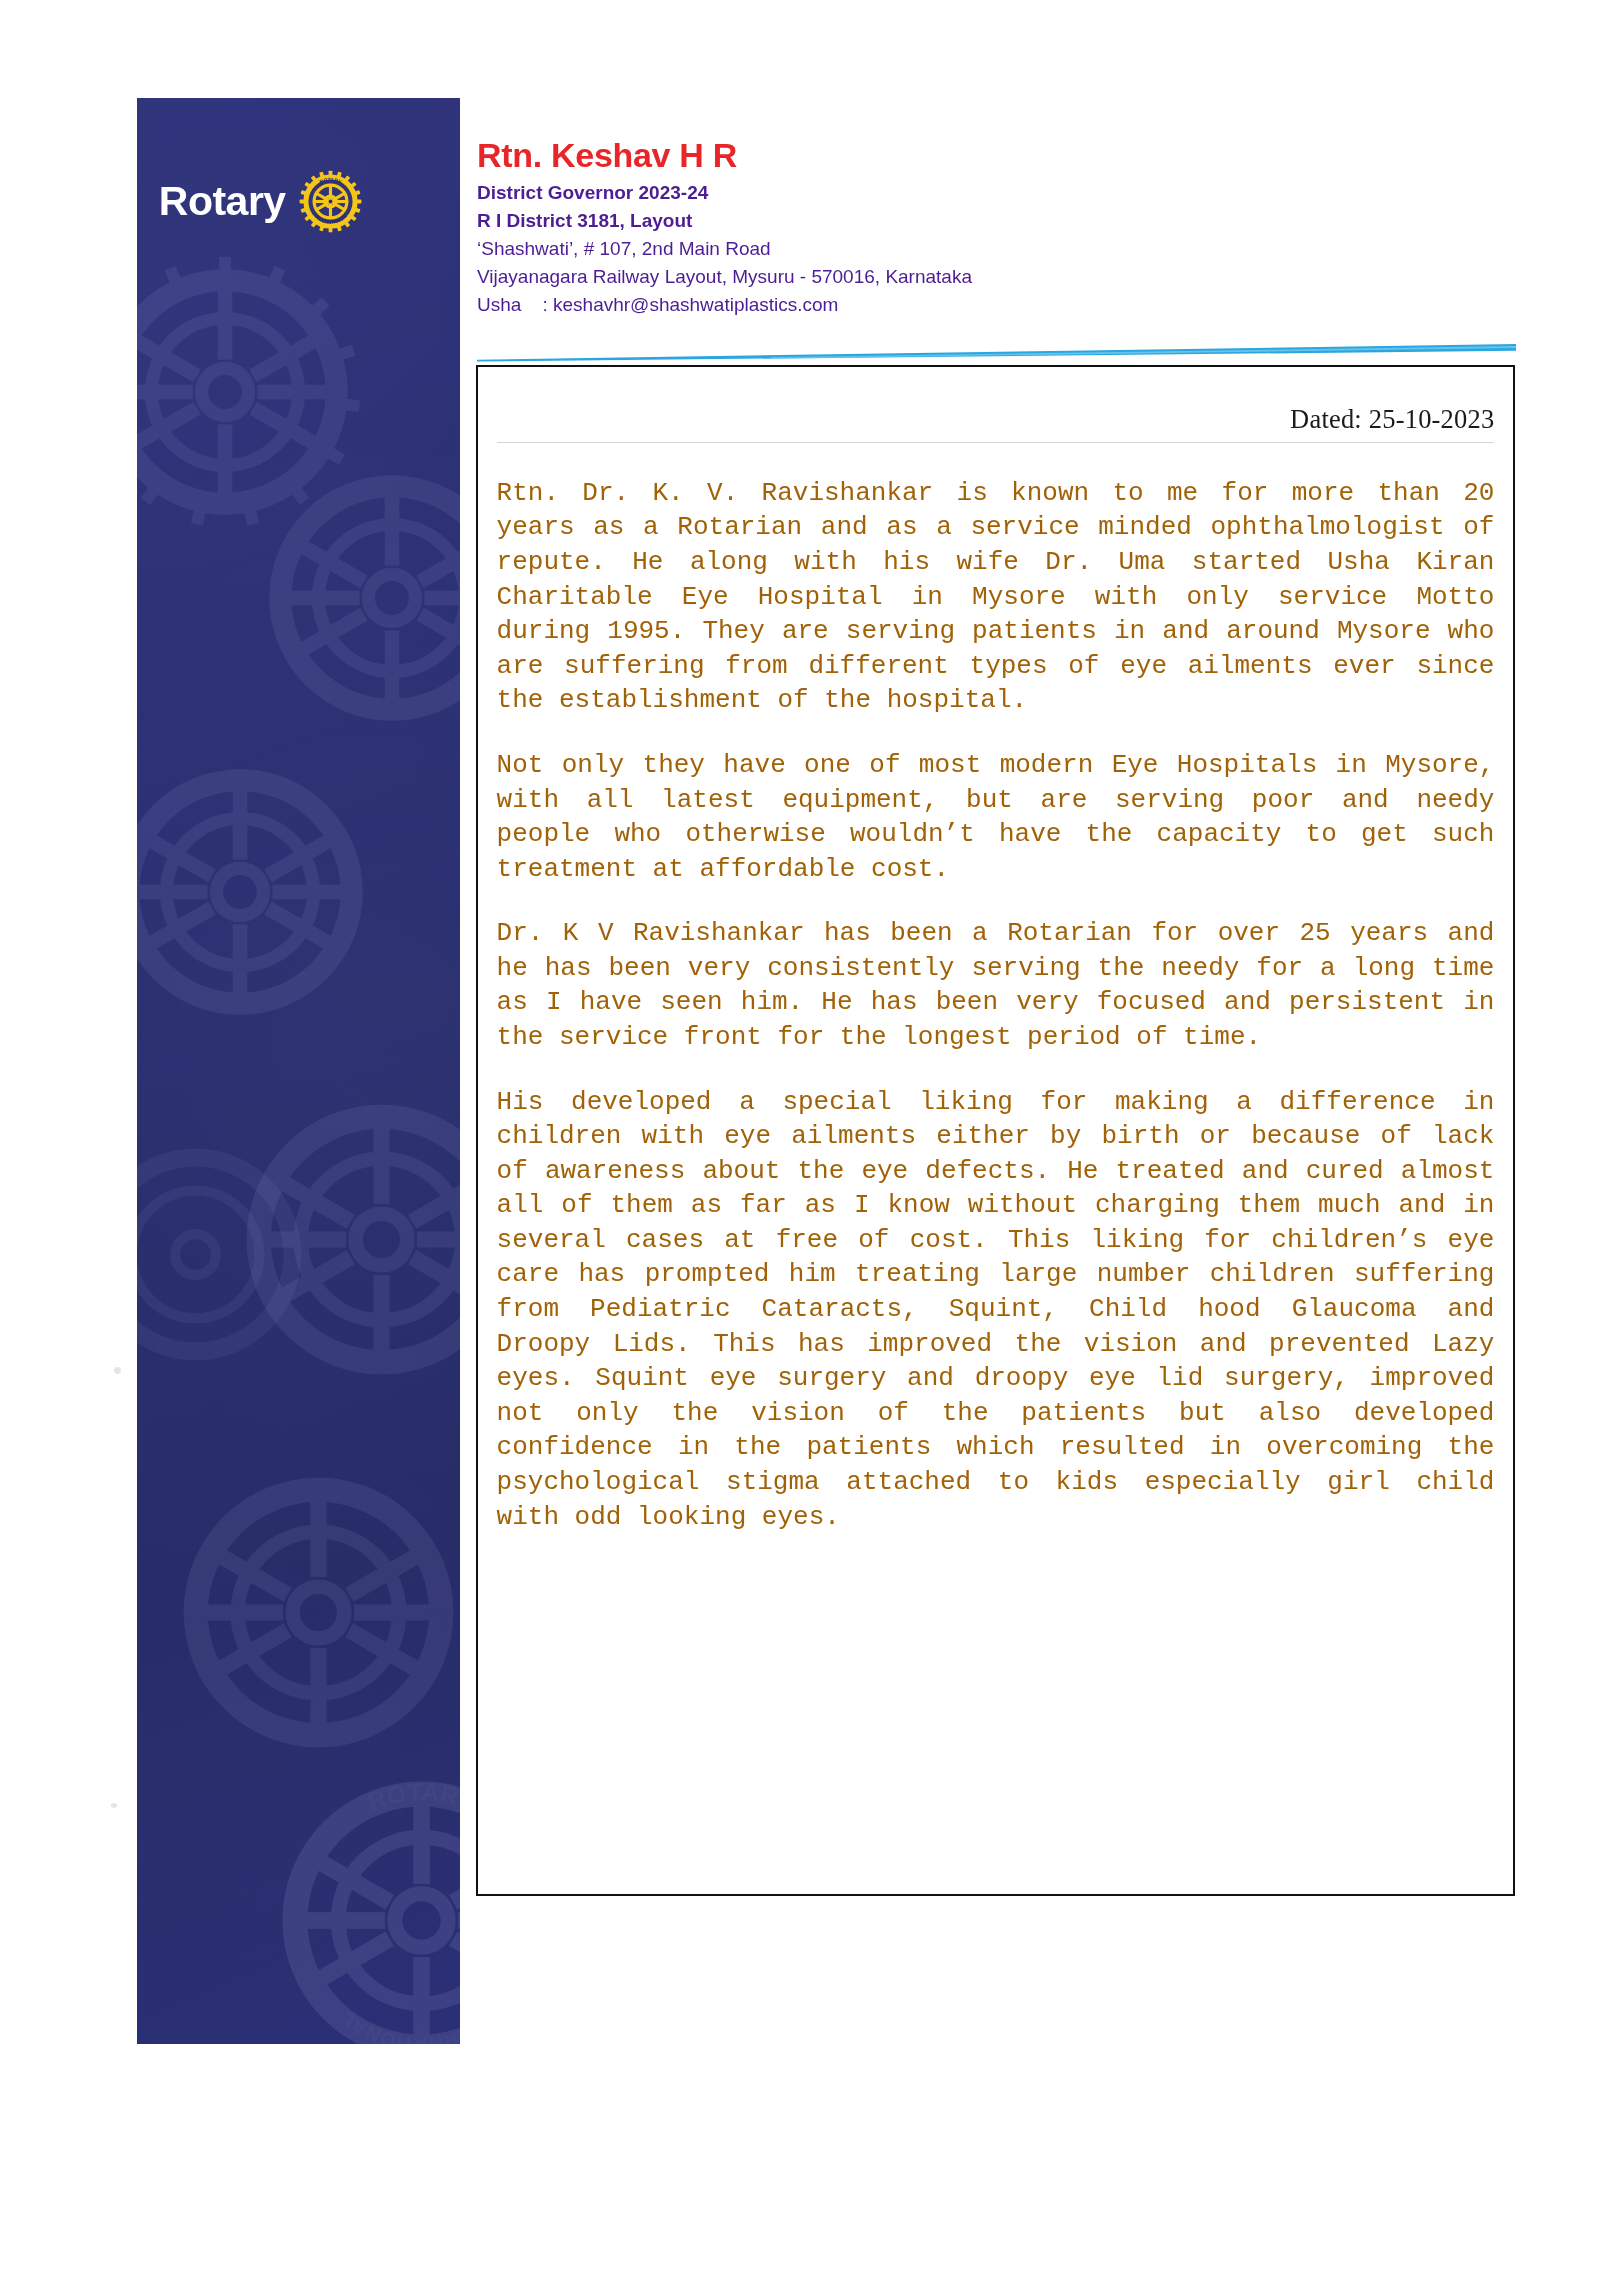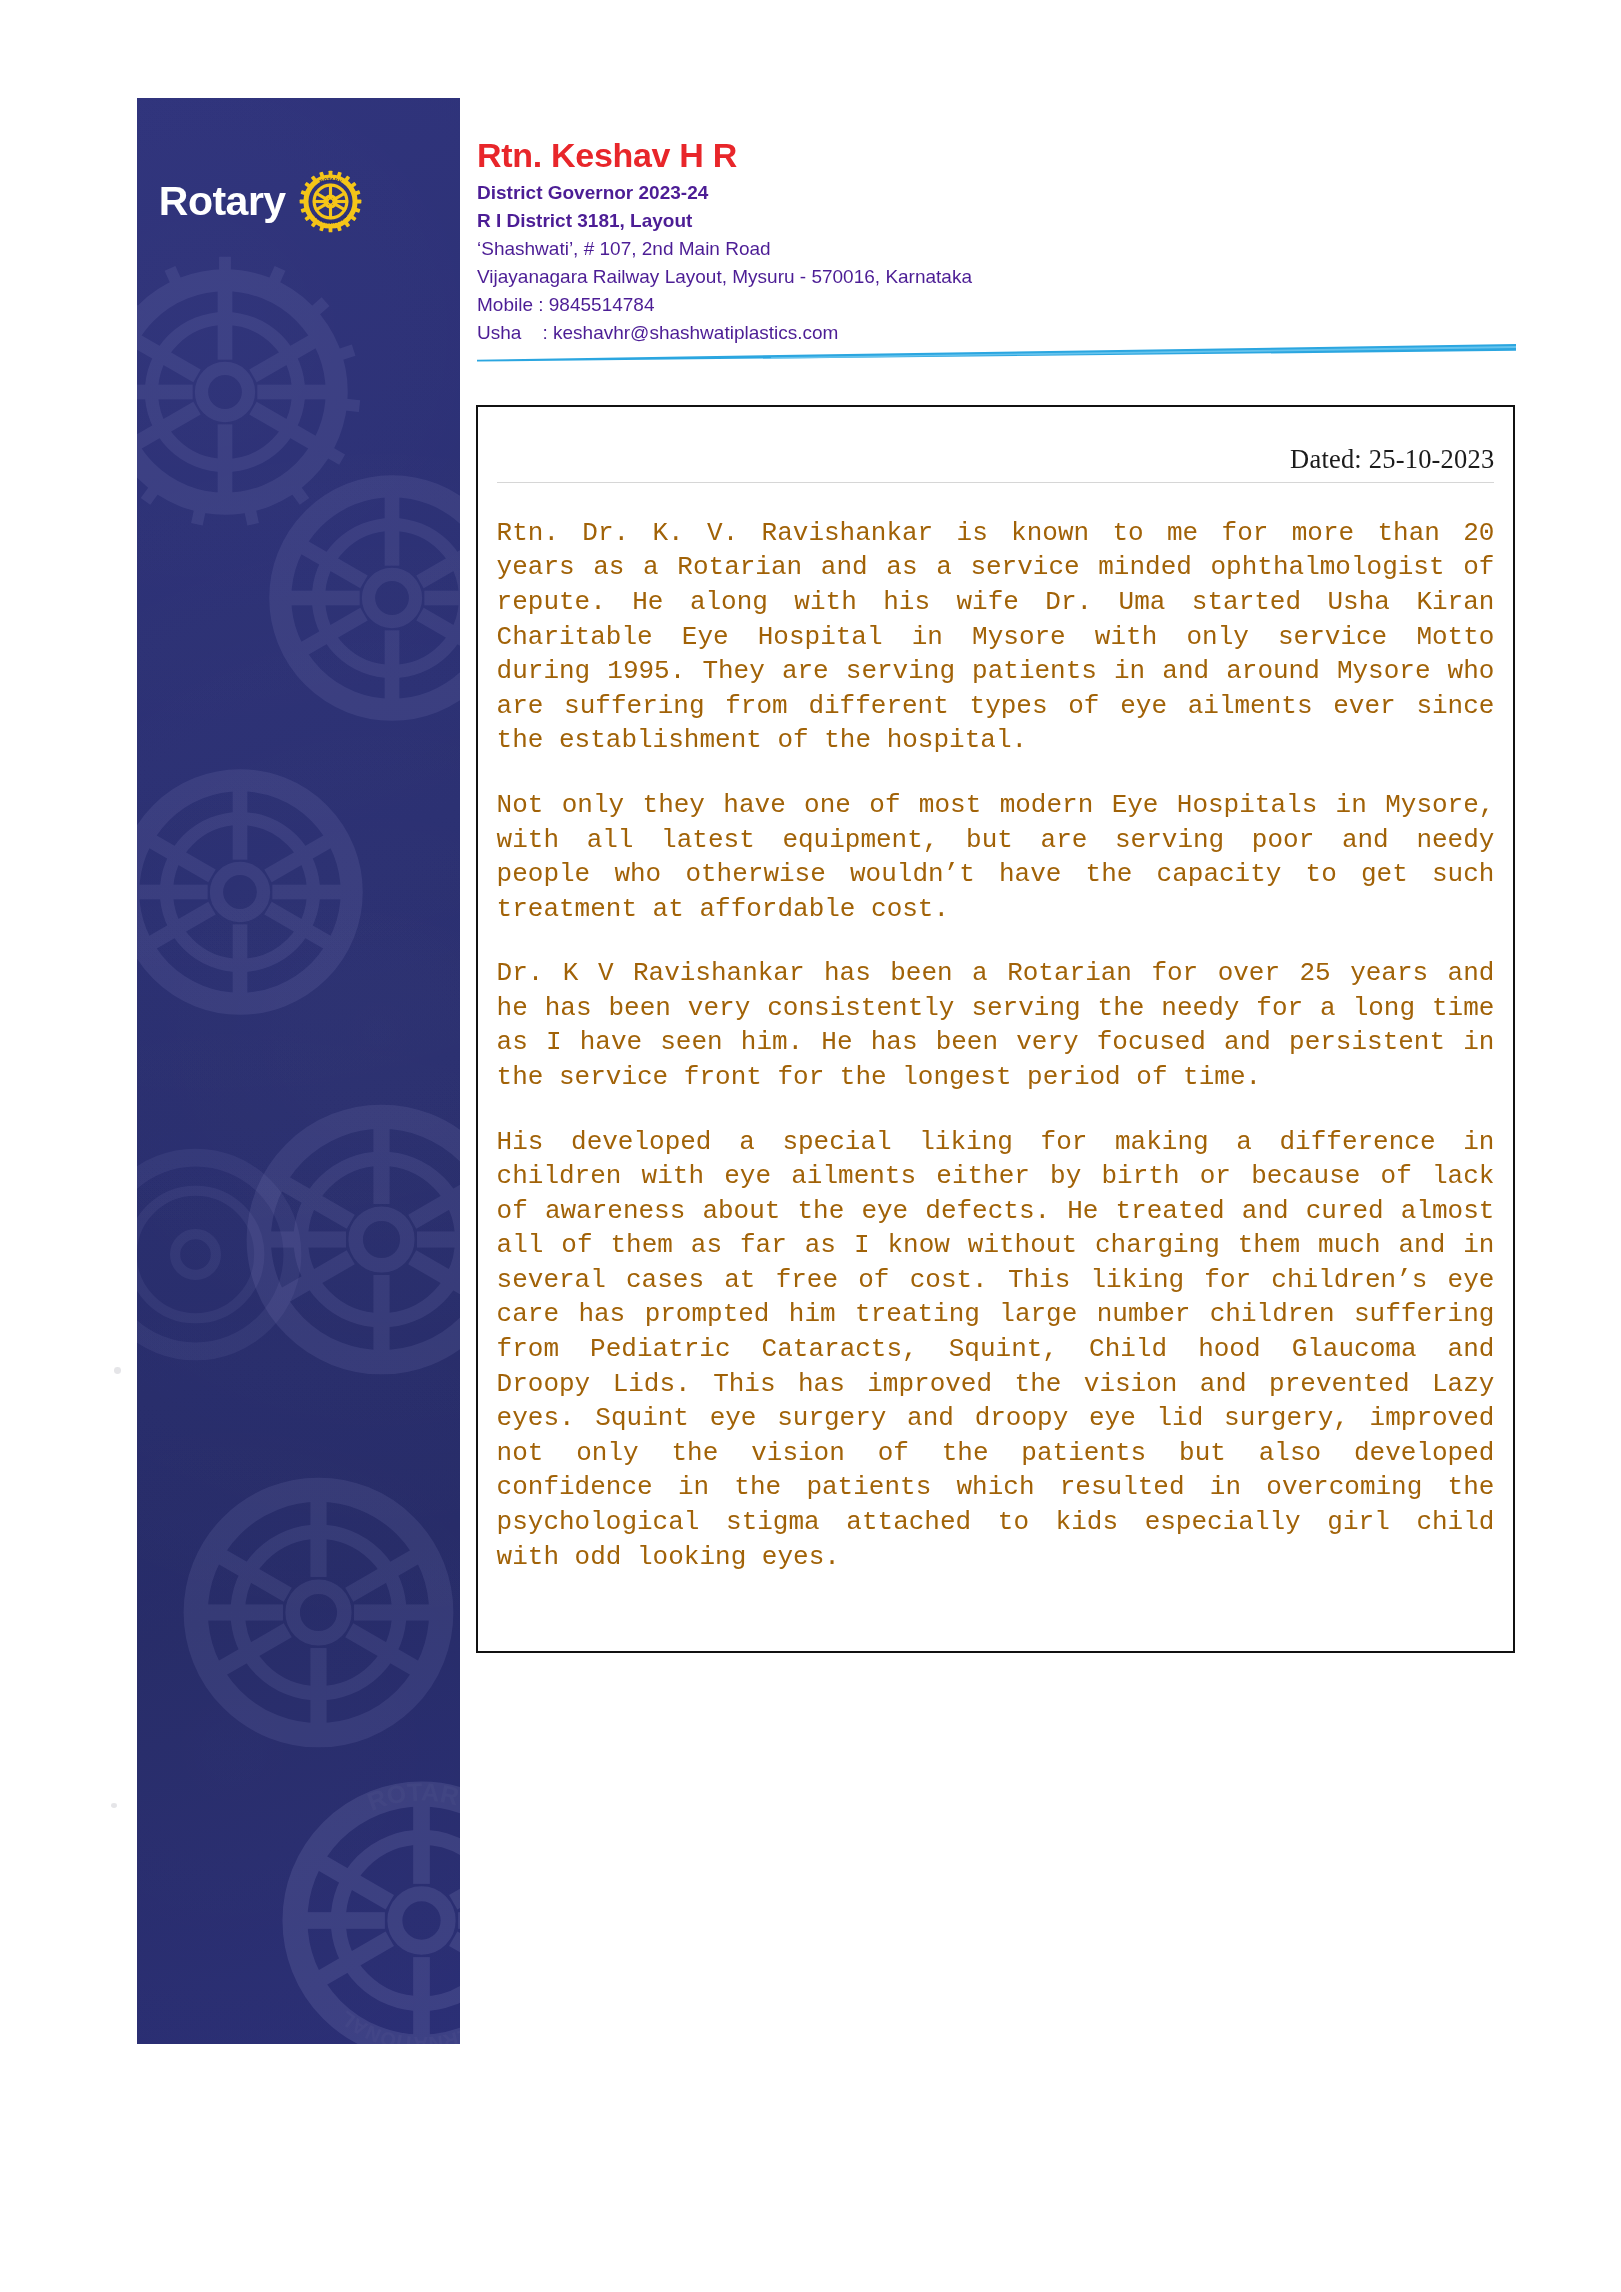--- a/index.html
+++ b/index.html
@@ -99,26 +99,25 @@
     height: 17.6px;
     overflow: hidden;
   }
 
   
   #letter-box {
     position: absolute;
     left: 476px;
     top: 365px;
     width: 1039px;
-    height: 1248px;
+    height: 1531px;
     border: 2px solid #111111;
     box-sizing: border-box;
     background: #ffffff;
     padding: 0;
-    margin-top: 40px;
   }
   #letter-inner {
     position: absolute;
     left: 18.6px;
     top: 0;
     right: 18.6px;
   }
 
   #date-line {
     text-align: right;
@@ -376,21 +375,20 @@
     </svg>
   </span>
 </div>
 
 <div id="letterhead">
   <div id="lh-name">Rtn. Keshav H R</div>
   <div class="lh-line bold">District Governor 2023-24</div>
   <div class="lh-line bold">R I District 3181, Layout</div>
   <div class="lh-line">‘Shashwati’, # 107, 2nd Main Road</div>
   <div class="lh-line">Vijayanagara Railway Layout, Mysuru - 570016, Karnataka</div>
-  <div class="lh-line">Mobile : 9845514784</div>
   <div class="lh-line">Usha    : keshavhr@shashwatiplastics.com</div>
 </div>
 
 <div id="divider">
   <svg width="1039" height="17.6" viewBox="0 0 1060 18" preserveAspectRatio="none" aria-hidden="true">
     <polygon points="0,16 1060,0 1060,7 0,18" fill="#2ba6e0"></polygon>
     <polygon points="300,13.5 1060,2 1060,4 300,15" fill="#7fd0f2" opacity="0.7"></polygon>
   </svg>
 </div>
 

